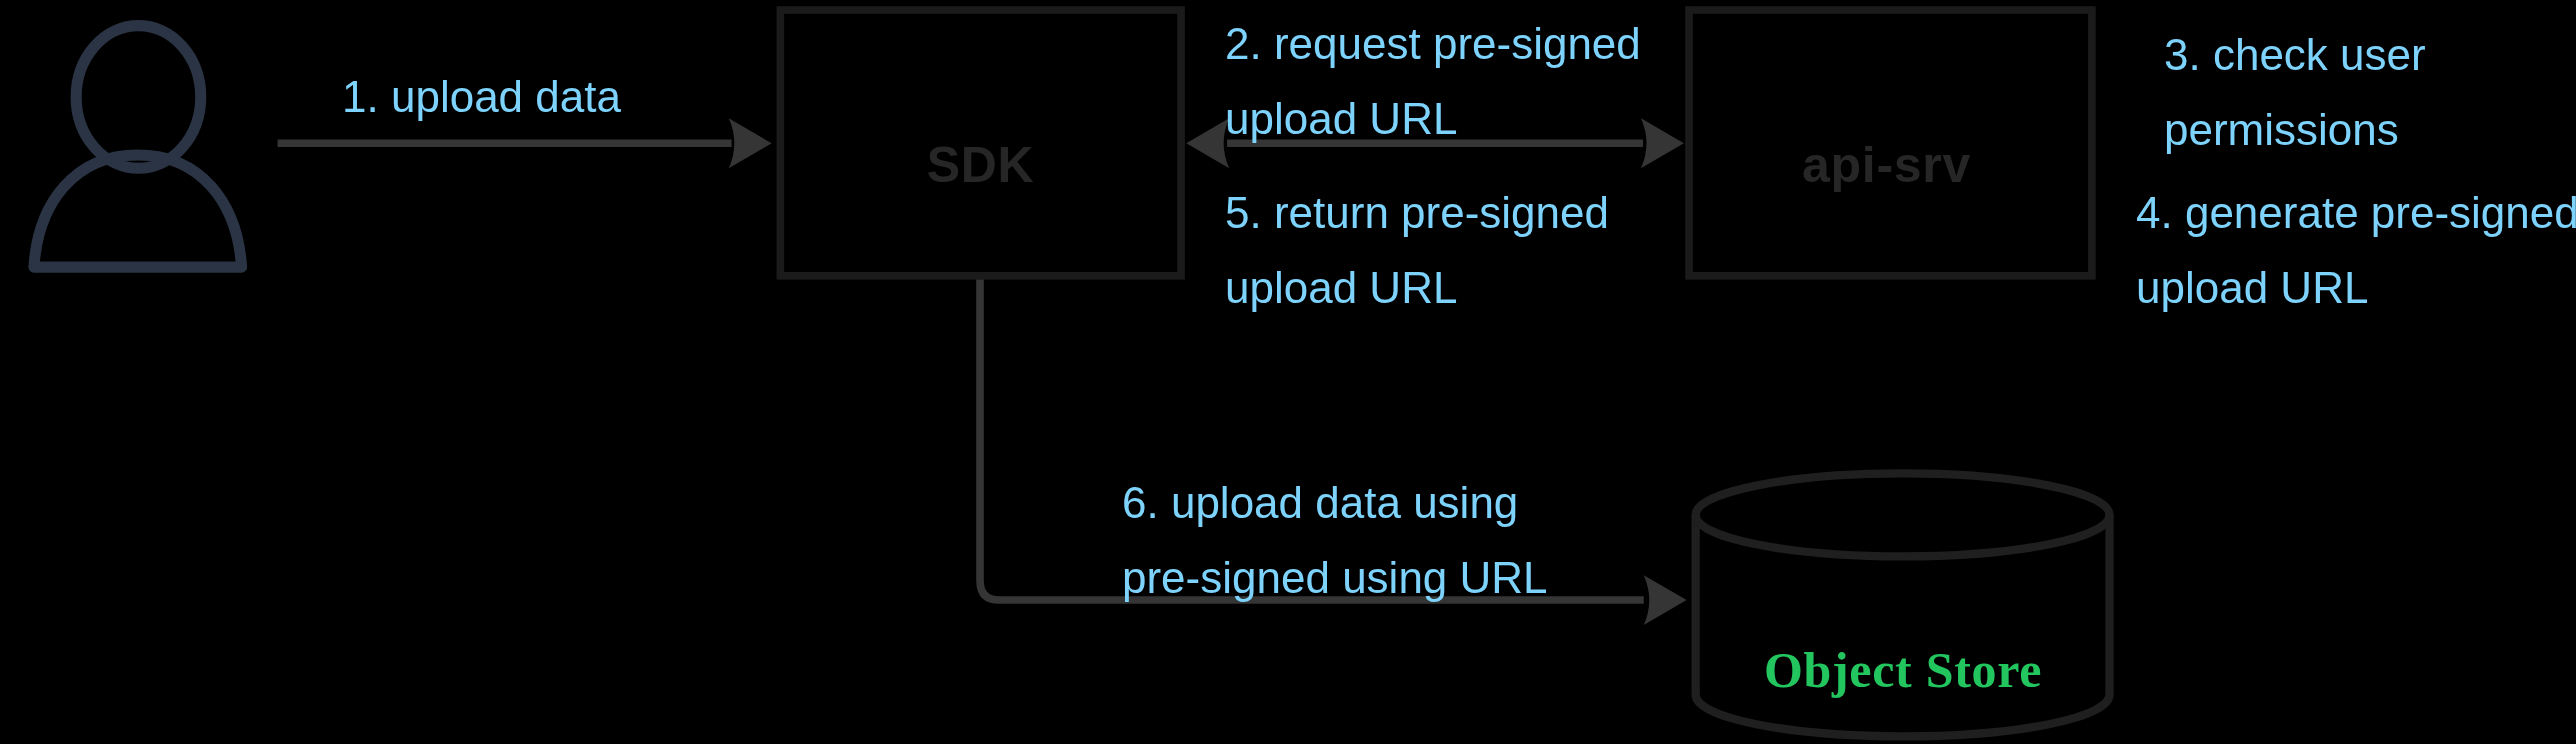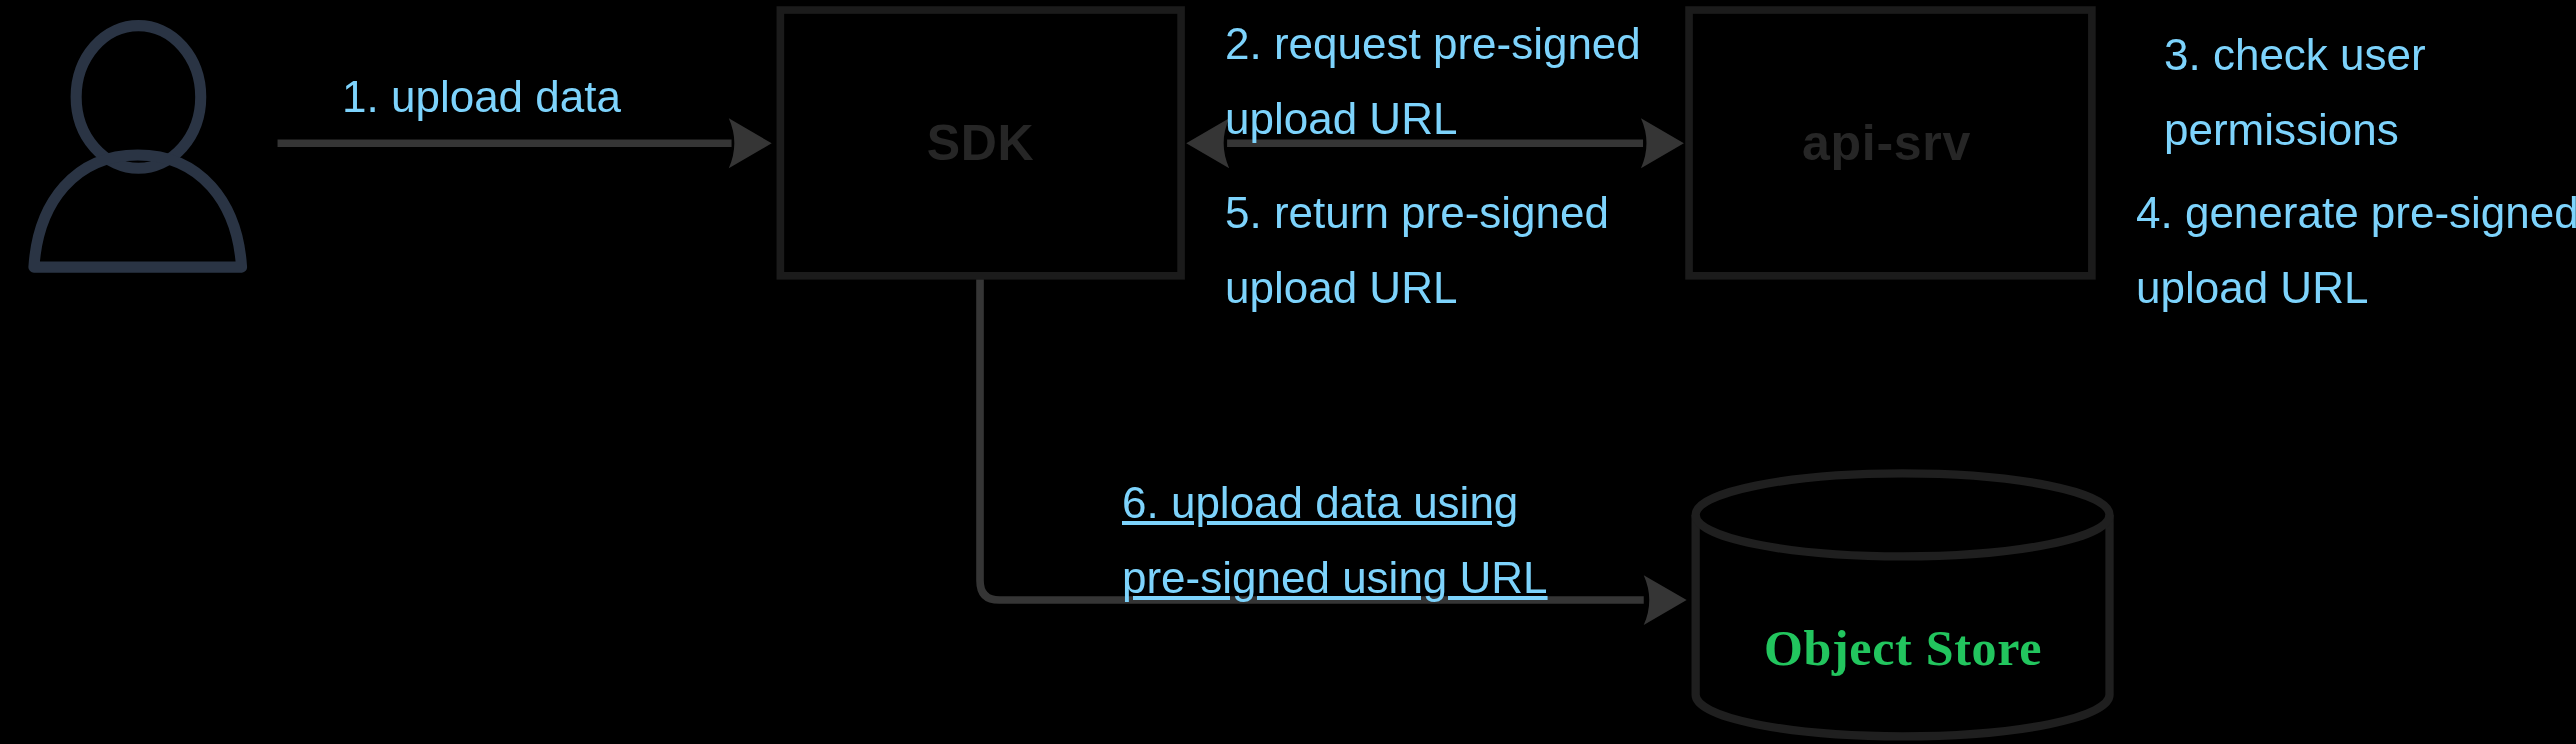--- a/index.html
+++ b/index.html
@@ -25,20 +25,21 @@
   .node-label {
     position: absolute;
     display: flex;
     align-items: center;
     justify-content: center;
     font-size: 50px;
     font-weight: bold;
     color: #262626;
     letter-spacing: 0.7px;
     pointer-events: none;
+    margin-top: 22px;
   }
   .node-label.store {
     color: #22c55e;
     font-family: Liberation Serif, serif;
   }
   .step-label {
     position: absolute;
     font-size: 44px;
     line-height: 75px;
     color: #7dd3fc;
@@ -109,19 +110,19 @@
   <div class="step-label" style="left:2136px; top:175px;">
     <div>4. generate pre-signed</div>
     <div>upload URL</div>
   </div>
 
   <div class="step-label" style="left:1225px; top:175px;">
     <div>5. return pre-signed</div>
     <div>upload URL</div>
   </div>
 
-  <div class="step-label" style="left:1122px; top:465px;text-decoration:underline;">
+  <div class="step-label" style="left:1122px; top:465px;">
     <div>6. upload data using</div>
     <div>pre-signed using URL</div>
   </div>
 
 </div>
 
 
 </body></html>

